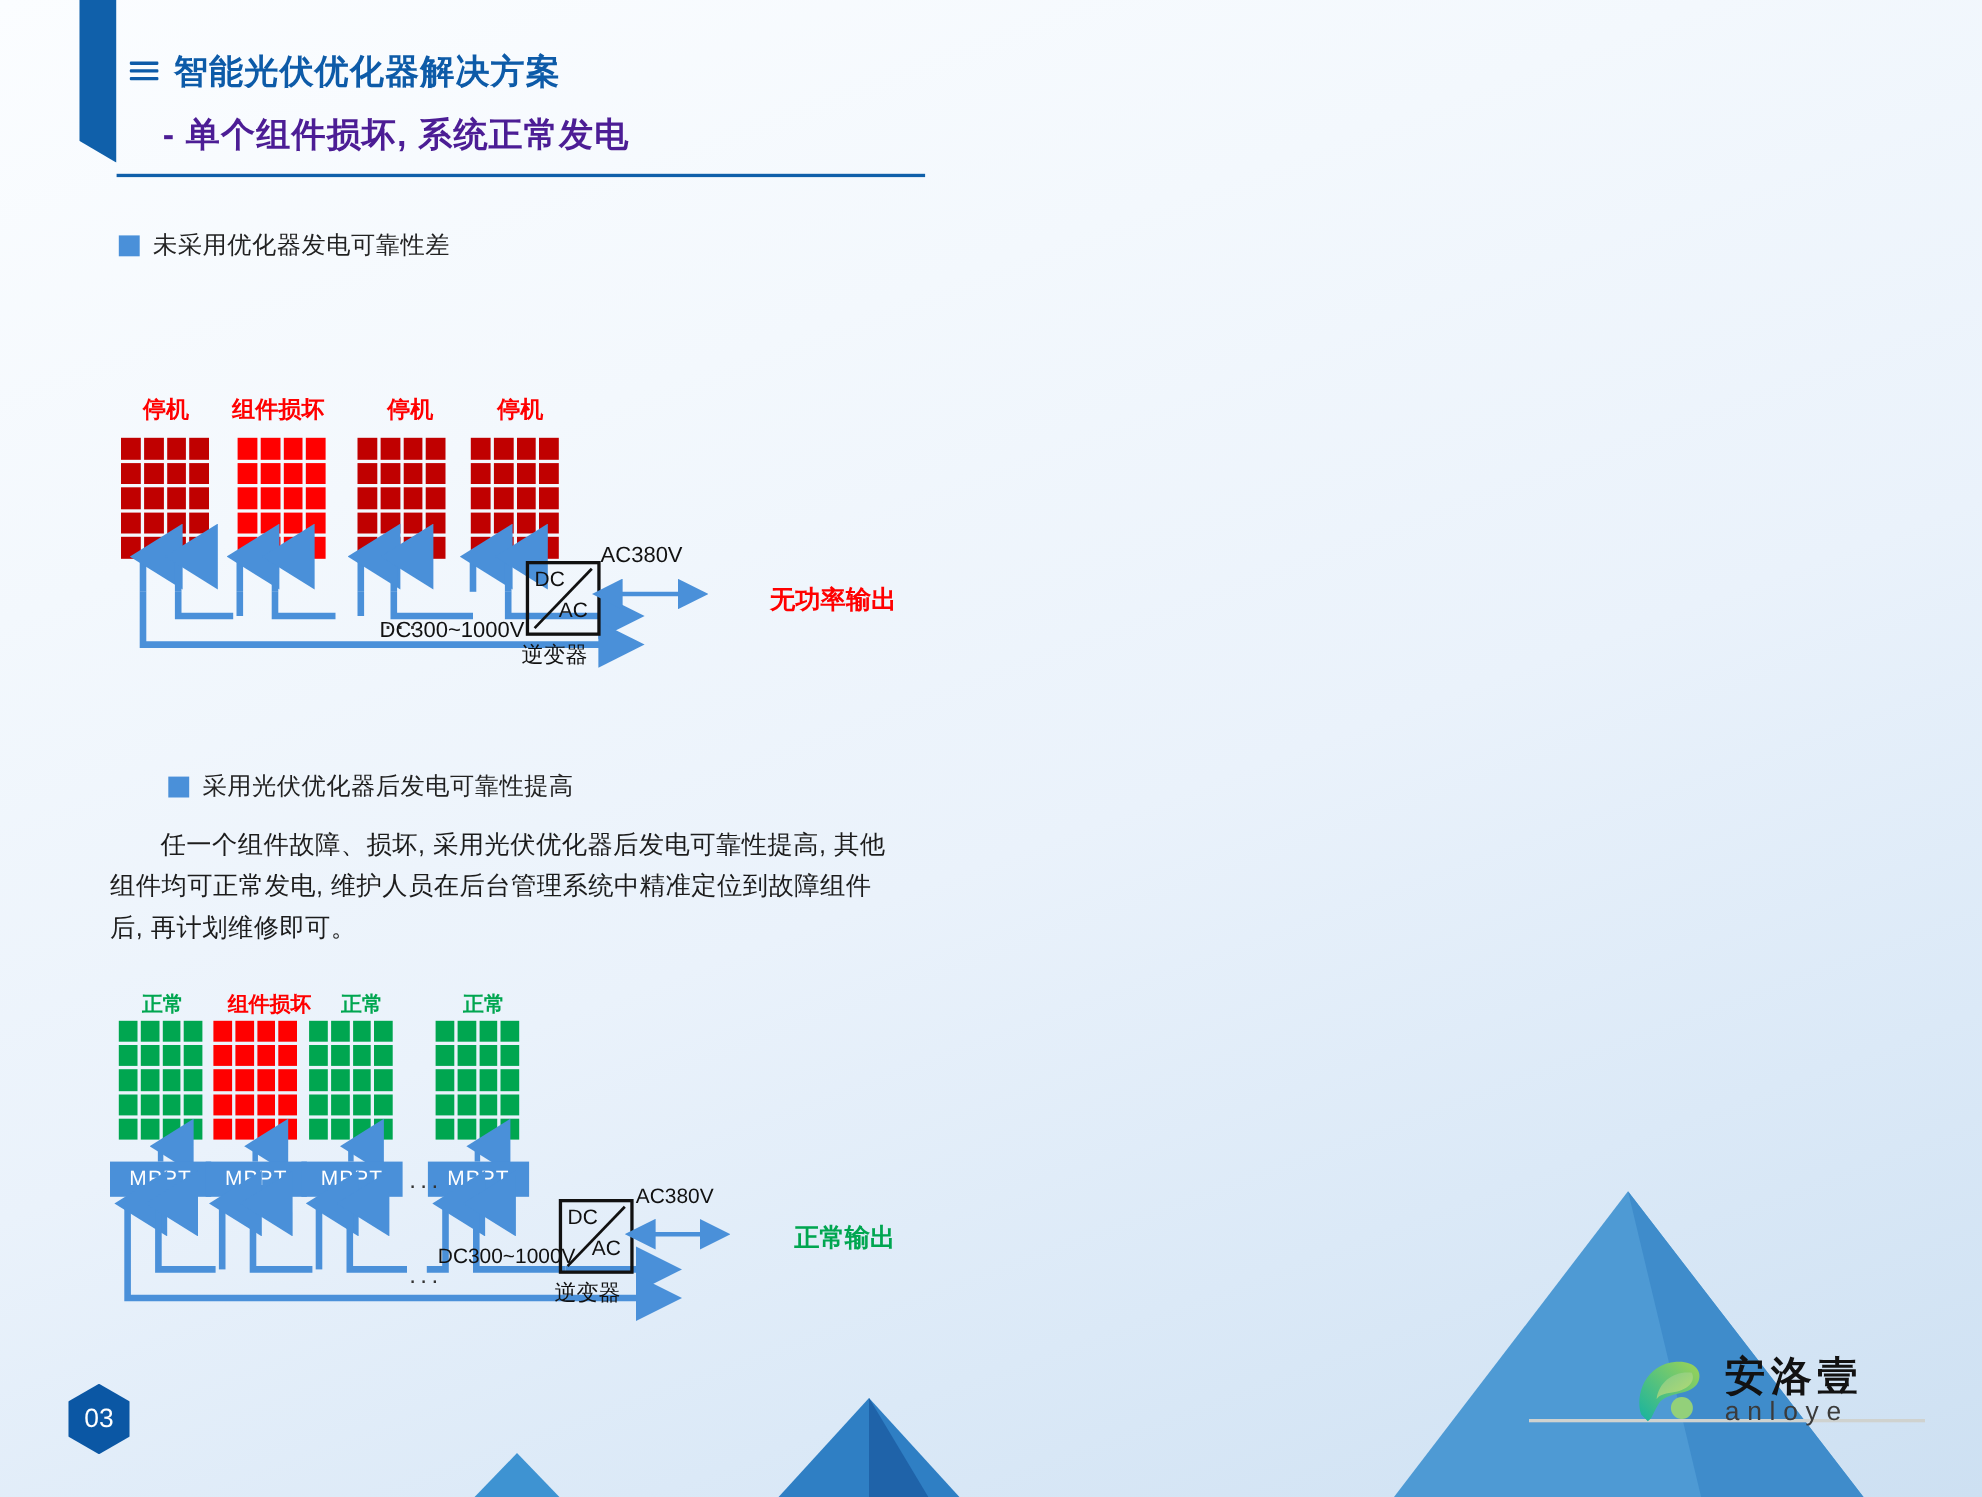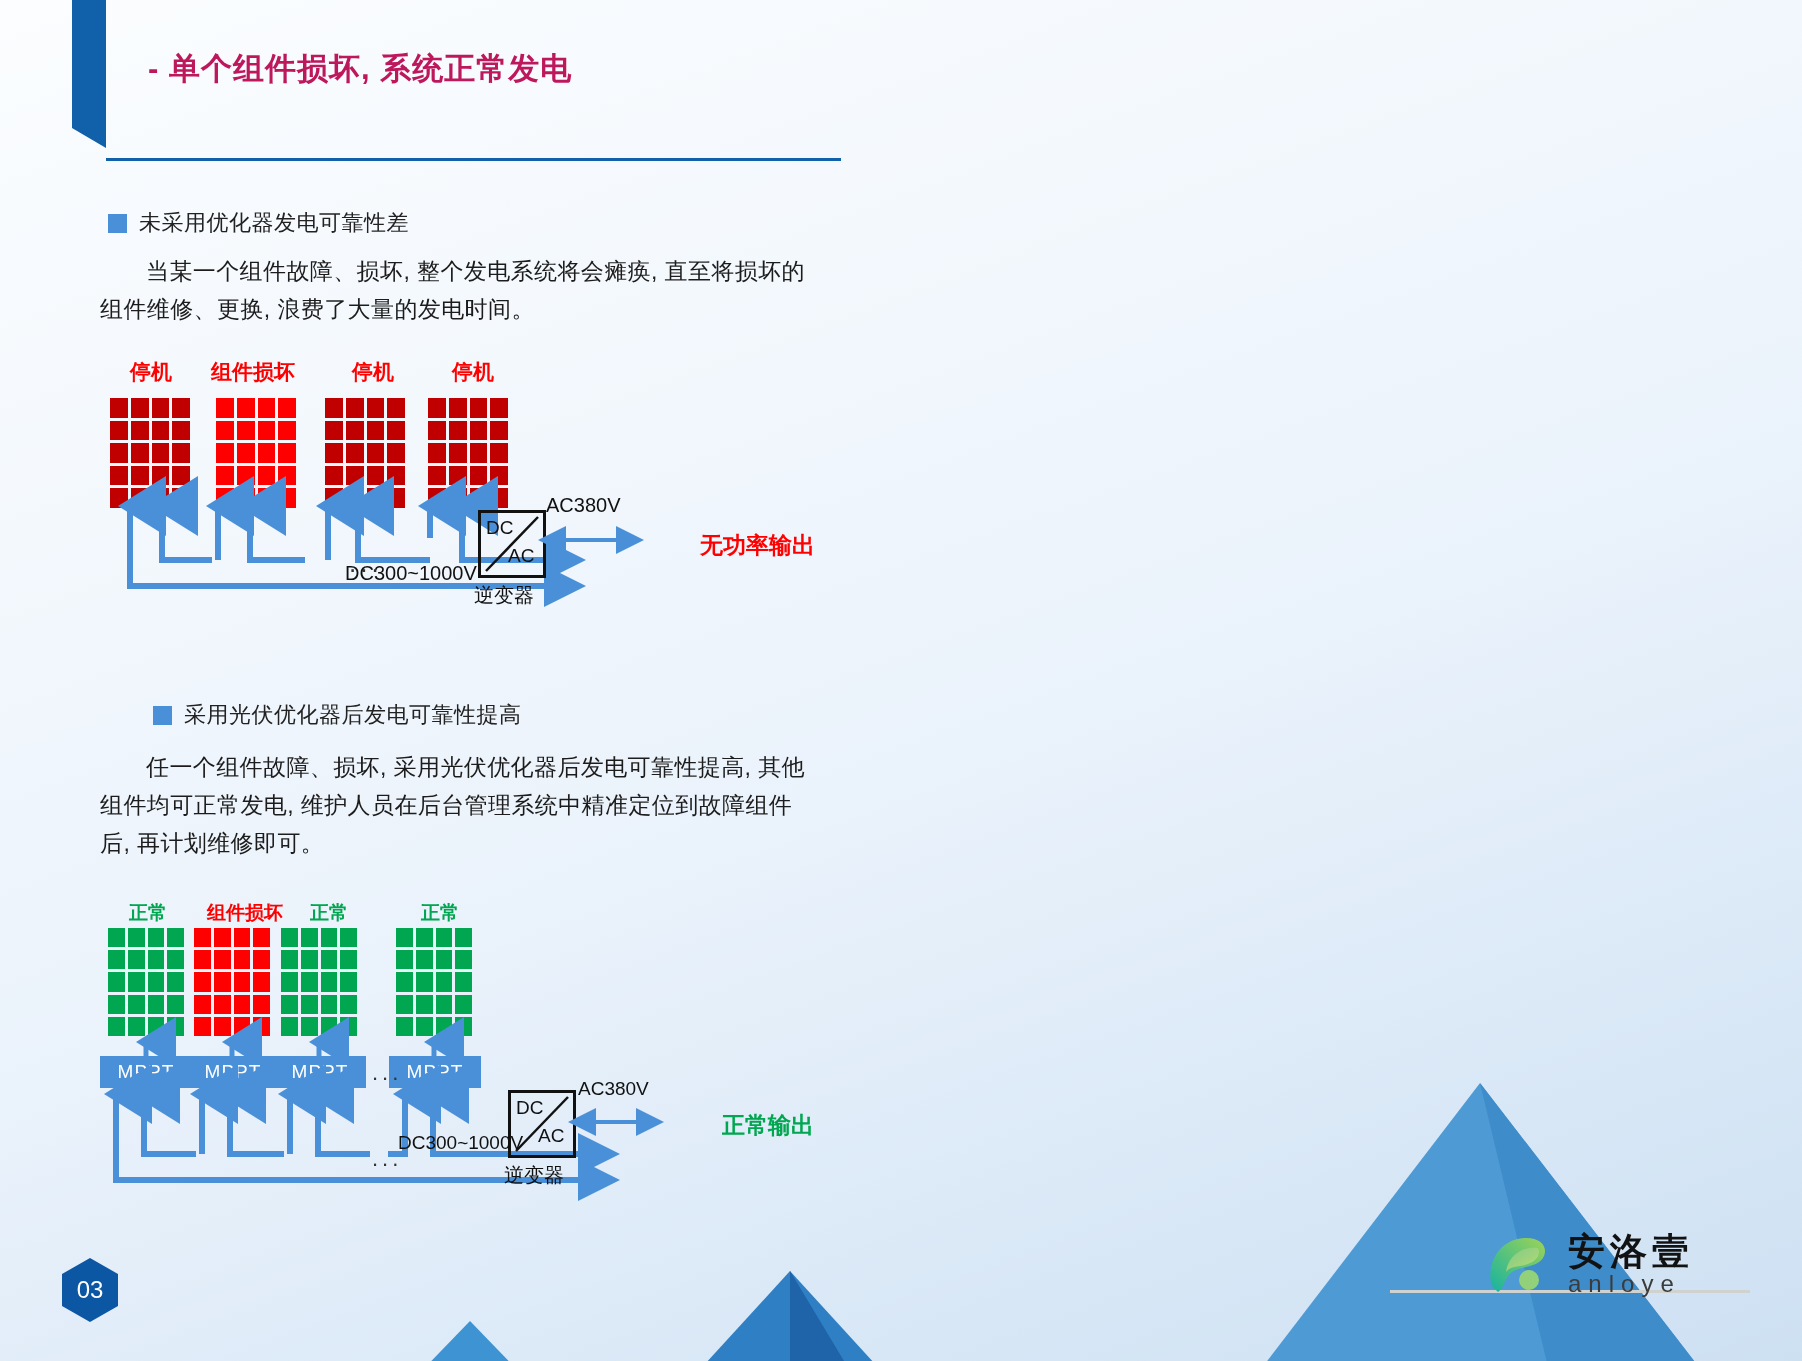--- a/index.html
+++ b/index.html
@@ -15,21 +15,21 @@
 
   
   .hdr-bar{position:absolute;left:72px;top:0;width:34px;height:148px;
     background:#1060aa;clip-path:polygon(0 0,100% 0,100% 100%,0 128px);}
   .hdr-wrap{position:absolute;left:118px;top:48px;width:900px;}
   .hdr-line1{display:flex;align-items:center;gap:14px;}
   .hamburger{display:inline-block;width:26px;height:22px;position:relative;flex:0 0 auto;}
   .hamburger i{position:absolute;left:0;width:26px;height:3.4px;background:#0d5ba8;border-radius:1px;}
   .hamburger i:nth-child(1){top:2px}.hamburger i:nth-child(2){top:9px}.hamburger i:nth-child(3){top:16px}
   .hdr-t1{font-size:31px;font-weight:bold;color:#0d5ba8;letter-spacing:1px;line-height:1.1;}
-  .hdr-t2{font-size:31px;font-weight:bold;color:#be185d;letter-spacing:1px;margin-top:0;padding-left:30px;}
+  .hdr-t2{font-size:31px;font-weight:bold;color:#4c1d95;letter-spacing:1px;margin-top:20px;padding-left:30px;}
   .hdr-rule{position:absolute;left:106px;top:158px;width:735px;height:3px;background:#1060aa;}
 
   
   .sec-head{position:absolute;display:flex;align-items:center;gap:12px;}
   .sq{width:19px;height:19px;background:#4a90d9;flex:0 0 auto;}
   .sec-head-txt{font-size:22px;color:#222;letter-spacing:.5px;text-align:center;}
   .para{position:absolute;font-size:23px;color:#1c1c1c;line-height:38px;letter-spacing:.4px;width:720px;text-indent:46px;}
 
   
   .plabel{position:absolute;font-size:21px;font-weight:bold;text-align:center;}
@@ -71,29 +71,36 @@
     <polygon points="790,470 1110,820 470,820" fill="#2f7fc4"></polygon>
     <polygon points="790,470 1000,820 790,820" fill="#1f63a9"></polygon>
     <polygon points="470,520 760,820 180,820" fill="#3e93d2"></polygon>
     <polygon points="0,560 330,870 -140,870" fill="#5ea8de" opacity=".85"></polygon>
     <rect x="0" y="480" width="1802" height="120" fill="#4f9bd6" opacity="0"></rect>
     <polygon points="0,640 1802,640 1802,900 0,900" fill="#4e9ad4"></polygon>
   </svg>
 
   <div class="hdr-bar"></div>
   <div class="hdr-wrap">
+    <div class="hdr-line1">
+      <span class="hamburger">
+          <i></i>
+          <i></i>
+          <i></i>
+        </span>
+      <span class="hdr-t1">智能光伏优化器解决方案</span>
+    </div>
     <div class="hdr-t2">-  单个组件损坏, 系统正常发电</div>
   </div>
   <div class="hdr-rule"></div>
 
   <div class="sec-head" style="left:108px;top:208px;">
     <span class="sq"></span>
     <span class="sec-head-txt">未采用优化器发电可靠性差</span>
   </div>
-  <div class="para" style="left:100px;top:252px;">当某一个组件故障、损坏, 整个发电系统将会瘫痪, 直至将损坏的组件维修、更换, 浪费了大量的发电时间。</div>
 
   <div class="plabel" style="left:98px;top:358px;width:106px;color:#ff0000;">停机</div>
   <div class="plabel" style="left:195px;top:358px;width:116px;color:#ff0000;">组件损坏</div>
   <div class="plabel" style="left:320px;top:358px;width:106px;color:#ff0000;">停机</div>
   <div class="plabel" style="left:420px;top:358px;width:106px;color:#ff0000;">停机</div>
 
   <div class="panel" id="s1p0" style="left:110px;top:398px;width:80px;height:110px;grid-template-columns:repeat(4,1fr);grid-template-rows:repeat(5,1fr);">
       <div style="background: rgb(192, 0, 0);"></div>
       <div style="background: rgb(192, 0, 0);"></div>
       <div style="background: rgb(192, 0, 0);"></div>

